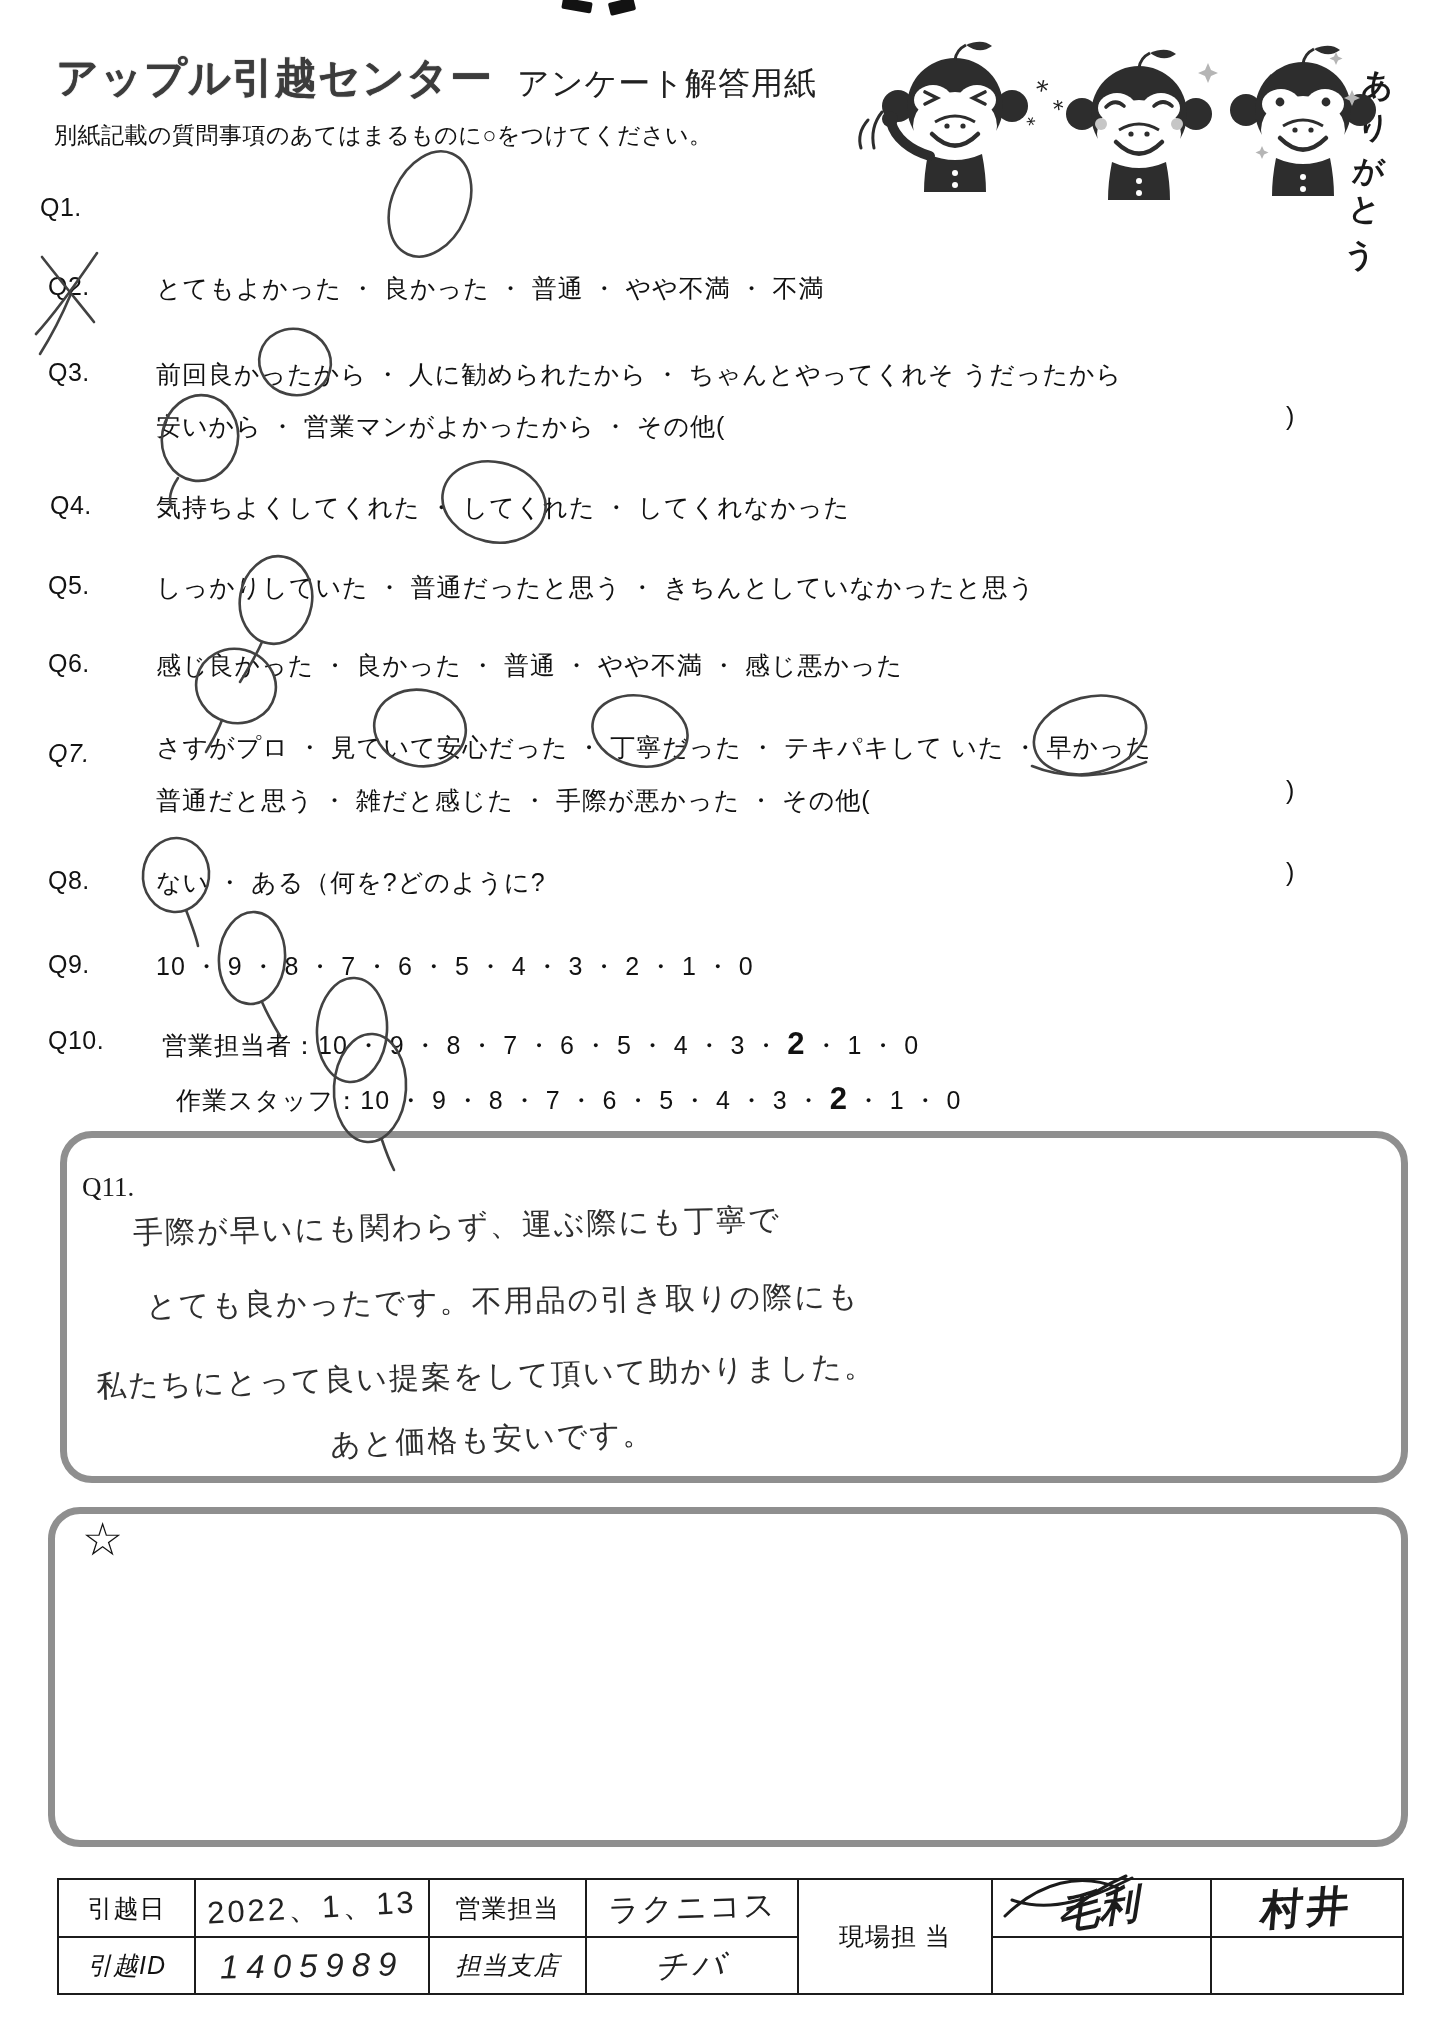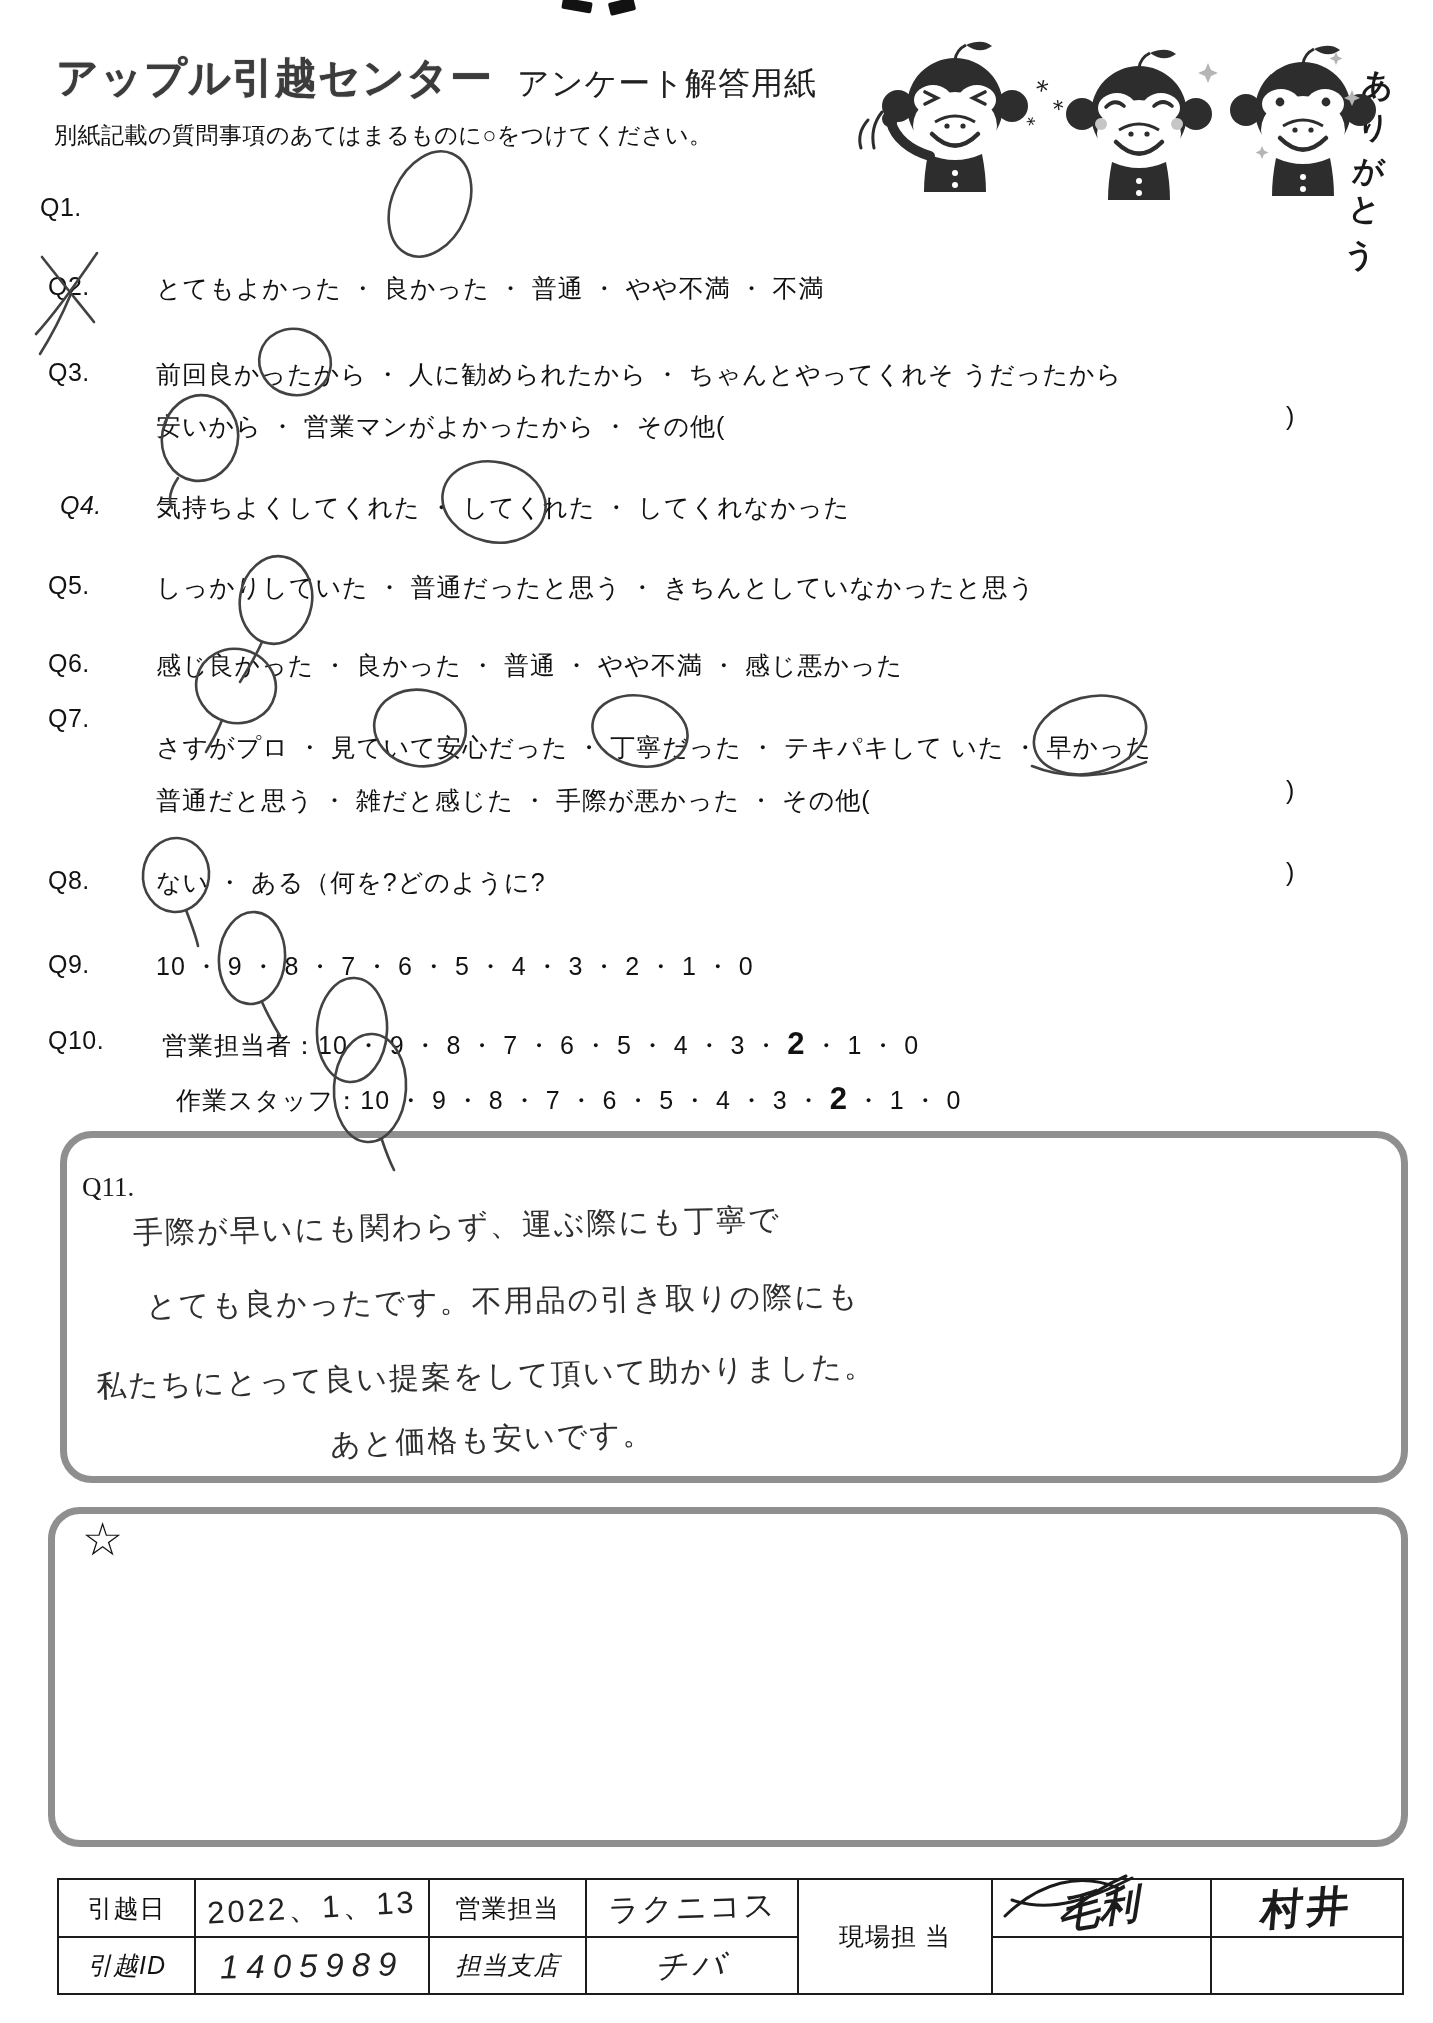--- a/index.html
+++ b/index.html
@@ -112,30 +112,30 @@
   <div class="abs q-no" style="left:40px;top:193px;">Q1.</div>
 
   <div class="abs q-no" style="left:48px;top:272px;">Q2.</div>
   <div class="abs q-text" style="left:156px;top:272px;">とてもよかった ・ 良かった ・ 普通 ・ やや不満 ・ 不満</div>
 
   <div class="abs q-no" style="left:48px;top:358px;">Q3.</div>
   <div class="abs q-text" style="left:156px;top:358px;">前回良かったから ・ 人に勧められたから ・ ちゃんとやってくれそ うだったから</div>
   <div class="abs q-text" style="left:156px;top:410px;">安いから ・ 営業マンがよかったから ・ その他(</div>
   <div class="abs close-paren" style="left:1286px;top:402px;">)</div>
 
-  <div class="abs q-no" style="left:60px;top:491px;font-style:italic;">Q4.</div>
+  <div class="abs q-no" style="left:50px;top:491px;">Q4.</div>
   <div class="abs q-text" style="left:156px;top:491px;">気持ちよくしてくれた ・ してくれた ・ してくれなかった</div>
 
   <div class="abs q-no" style="left:48px;top:571px;">Q5.</div>
   <div class="abs q-text" style="left:156px;top:571px;">しっかりしていた ・ 普通だったと思う ・ きちんとしていなかったと思う</div>
 
   <div class="abs q-no" style="left:48px;top:649px;">Q6.</div>
   <div class="abs q-text" style="left:156px;top:649px;">感じ良かった ・ 良かった ・ 普通 ・ やや不満 ・ 感じ悪かった</div>
 
-  <div class="abs q-no" style="left:48px;top:704px;">Q7.</div>
+  <div class="abs q-no" style="left:48px;top:739px;font-style:italic;">Q7.</div>
   <div class="abs q-text" style="left:156px;top:731px;">さすがプロ ・ 見ていて安心だった ・ 丁寧だった ・ テキパキして いた ・ 早かった</div>
   <div class="abs q-text" style="left:156px;top:784px;">普通だと思う ・ 雑だと感じた ・ 手際が悪かった ・ その他(</div>
   <div class="abs close-paren" style="left:1286px;top:776px;">)</div>
 
   <div class="abs q-no" style="left:48px;top:866px;">Q8.</div>
   <div class="abs q-text" style="left:156px;top:866px;">ない ・ ある（何を?どのように?</div>
   <div class="abs close-paren" style="left:1286px;top:858px;">)</div>
 
   <div class="abs q-no" style="left:48px;top:950px;">Q9.</div>
   <div class="abs q-text" style="left:156px;top:950px;">10 ・ 9 ・ 8 ・ 7 ・ 6 ・ 5 ・ 4 ・ 3 ・ 2 ・ 1 ・ 0</div>

